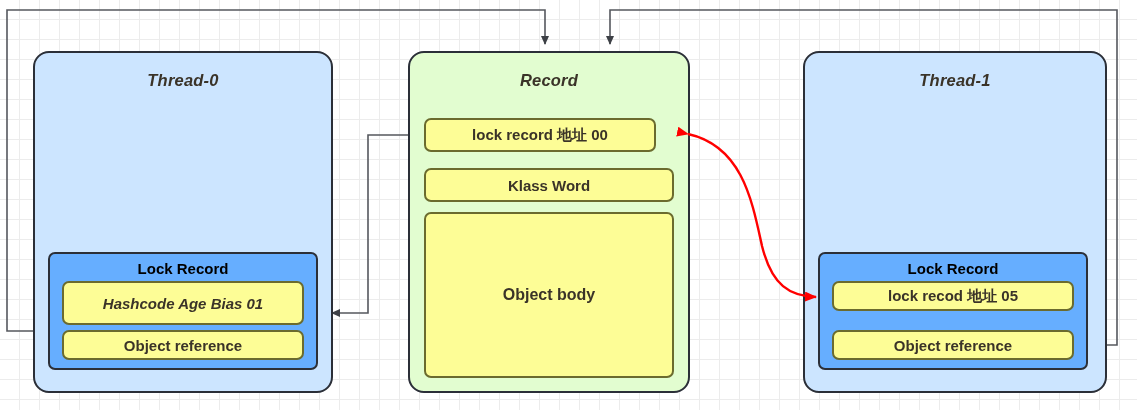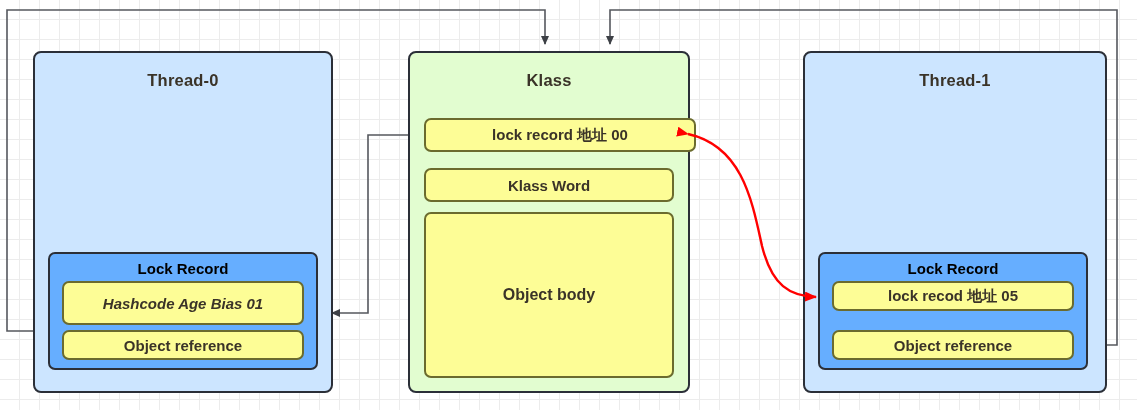--- a/index.html
+++ b/index.html
@@ -21,22 +21,23 @@
     overflow: hidden;
   }
 
   .wires { position: absolute; left: 0; top: 0; width: 1137px; height: 410px; }
   .wires-under { z-index: 1; }
   .wires-over  { z-index: 40; pointer-events: none; }
 
   .node {
     position: absolute;
     box-sizing: border-box;
-    border-radius: 8px;
+    border-radius: 16px;
     border: 2px solid #2b2f38;
+    font-style: italic;
   }
 
   .thread-box {
     background: #cce5ff;
     z-index: 10;
   }
   .object-box {
     background: #e2fdd0;
     z-index: 10;
   }
@@ -118,24 +119,24 @@
 
   <div class="lock-record" style="position:absolute; left:48px; top:252px; width:270px; height:118px;">
     <div class="lock-record-title">Lock Record</div>
   </div>
 
   <div class="slot" style="left:62px; top:281px; width:242px; height:44px;font-style:italic;">Hashcode Age Bias 01</div>
 
   <div class="slot" style="left:62px; top:330px; width:242px; height:30px;">Object reference</div>
 
   <div class="node object-box" style="left:408px; top:51px; width:282px; height:342px;">
-    <div class="node-title" style="top:18px;">Klass</div>
+    <div class="node-title" style="top:18px;">Record</div>
   </div>
 
-  <div class="slot" style="left:424px; top:118px; width:272px; height:34px;">lock record 地址 00</div>
+  <div class="slot" style="left:424px; top:118px; width:232px; height:34px;">lock record 地址 00</div>
 
   <div class="slot" style="left:424px; top:168px; width:250px; height:34px;">Klass Word</div>
 
   <div class="slot body-slot" style="left:424px; top:212px; width:250px; height:166px;">Object body</div>
 
   <div class="node thread-box" style="left:803px; top:51px; width:304px; height:342px;">
     <div class="node-title" style="top:18px;">Thread-1</div>
   </div>
 
   <div class="lock-record" style="position:absolute; left:818px; top:252px; width:270px; height:118px;">

